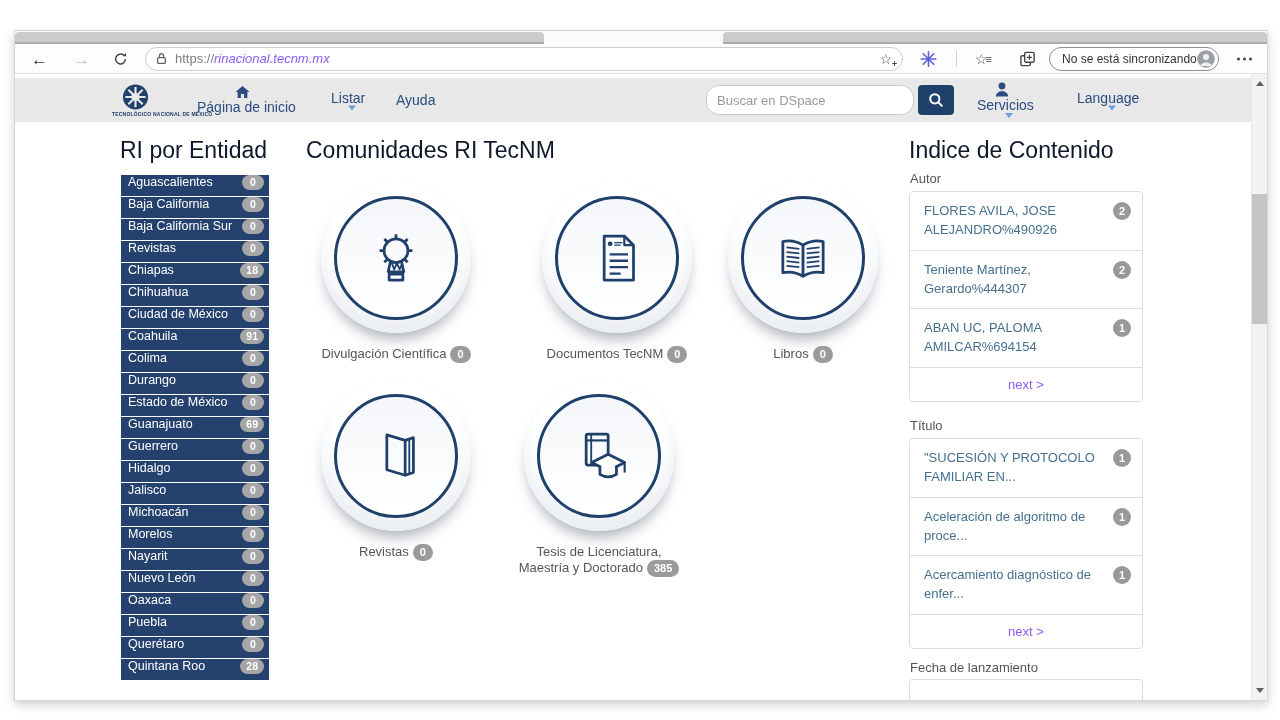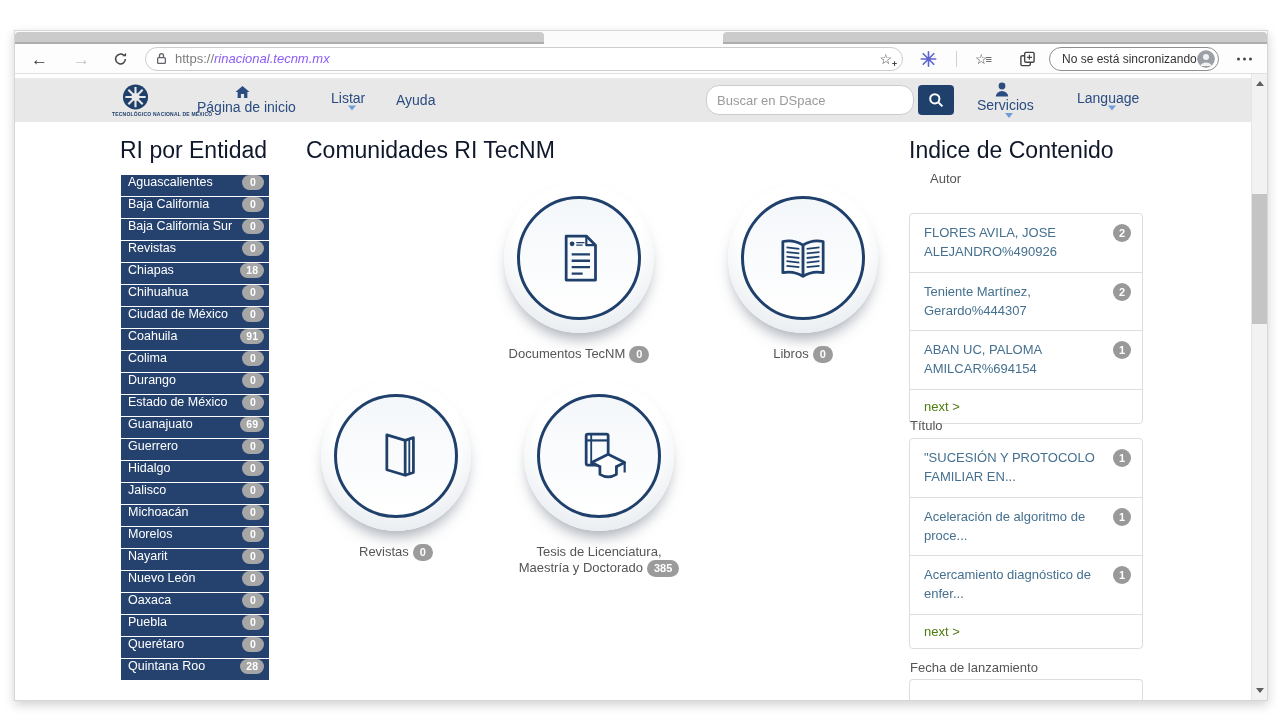--- a/index.html
+++ b/index.html
@@ -74,37 +74,37 @@
   .tile { position:absolute; text-align:center; cursor:pointer; }
   .disc { width:150px; height:150px; border-radius:50%; margin:0 auto;
           background:radial-gradient(circle at 50% 32%, #ffffff 48%, #e9edf1 82%, #d9dee5 100%);
           box-shadow:0 10px 14px -4px rgba(105,115,130,.55); display:flex; align-items:center; justify-content:center; }
   .ring { width:124px; height:124px; border:3px solid #20406c; border-radius:50%;
           background:linear-gradient(#f4f7fa, #ffffff); display:flex; align-items:center; justify-content:center; }
   .tile-label { margin-top:13px; font-size:13px; color:#555; line-height:1.25; }
   .pill { display:inline-block; background:#9b9b9b; color:#fff; border-radius:10px; padding:0 7px;
           font-size:11px; font-weight:bold; height:17px; line-height:17px; vertical-align:middle; margin-left:4px; }
   .t1 { left:291px; top:109px; width:180px; }
-  .t2 { left:474px; top:109px; width:180px; }
+  .t2 { left:512px; top:109px; width:180px; }
   .t3 { left:698px; top:109px; width:180px; }
   .t4 { left:291px; top:307px; width:180px; }
   .t5 { left:484px; top:307px; width:200px; }
   .t5 .tile-label { width:172px; margin-left:auto; margin-right:auto; }
 
   
   .side-card { position:absolute; left:894px; width:234px; background:#fff; border:1px solid #ddd; border-radius:4px; }
   .side-row { position:relative; padding:10px 42px 10px 14px; border-bottom:1px solid #ddd;
               font-size:13px; color:#45708f; line-height:1.45; cursor:pointer; }
   .side-badge { position:absolute; top:10px; right:11px; background:#999; color:#fff; border-radius:50%;
                 min-width:18px; height:18px; line-height:18px; text-align:center; font-size:11px; font-weight:bold; }
-  .side-next { text-align:left; padding:9px 14px; font-size:13px; color:#4d7c0f; cursor:pointer; }
-  .card-autor { top:117px;margin-top:22px; }
+  .side-next { text-align:center; padding:9px 14px; font-size:13px; color:#8b5cf6; cursor:pointer; }
+  .card-autor { top:117px; }
   .card-titulo { top:364px; }
   .card-fecha { top:605px; height:22px; border-bottom:none; border-radius:4px 4px 0 0; }
-  .lab-autor { left:895px; top:97px;margin-left:20px; }
+  .lab-autor { left:895px; top:97px; }
   .lab-titulo { left:895px; top:344px; }
   .lab-fecha { left:895px; top:586px; }
 
   
   .scrollbar { position:absolute; right:0; top:0; bottom:0; width:16px; background:#f2f2f2; border-left:1px solid #e6e6e6; }
   .sb-up, .sb-down { position:absolute; left:4px; width:0; height:0; border-left:4px solid transparent; border-right:4px solid transparent; }
   .sb-up { top:7px; border-bottom:5px solid #5f5f5f; }
   .sb-down { bottom:7px; border-top:5px solid #5f5f5f; }
   .sb-thumb { position:absolute; left:0; top:120px; width:15px; height:130px; background:#c4c4c4; }
 </style>
@@ -330,20 +330,36 @@
           </div>
 
           <div class="state-row">
             <span class="state-name">Quintana Roo</span>
             <span class="state-badge">28</span>
           </div>
         </div>
 
       <div class="h2" style="left:291px; top:63px;">Comunidades RI TecNM</div>
 
+      <div class="tile t1">
+        <div class="disc">
+            <div class="ring">
+          <svg width="66" height="66" viewBox="0 0 72 72">
+            <g fill="none" stroke="#20406c" stroke-width="3" stroke-linejoin="round">
+              <circle cx="36" cy="28" r="13"></circle>
+              <path d="M36 15V10M45.2 18.8l3.5-3.5M49 28h5M45.2 37.2l3.5 3.5M26.8 37.2l-3.5 3.5M23 28h-5M26.8 18.8l-3.5-3.5"></path>
+              <path d="M30 40 27.5 51h17L42 40"></path>
+              <path d="M31.5 41.5l2.5 7 3-7 3 7 3-7" stroke-width="2"></path>
+              <rect x="28.5" y="53.5" width="15" height="6.5"></rect>
+            </g>
+          </svg>
+        </div>
+          </div>
+        <div class="tile-label"><span>Divulgación Científica</span><span class="pill">0</span></div>
+      </div>
 
       <div class="tile t2">
         <div class="disc">
             <div class="ring">
           <svg width="66" height="66" viewBox="0 0 72 72">
             <g fill="none" stroke="#20406c" stroke-width="3" stroke-linejoin="round">
               <path d="M22 12h22l10 10v38H22z"></path>
               <path d="M44 12v10h10" stroke-width="2.4"></path>
               <path d="M28 32h20M28 39h20M28 46h20M28 53h12" stroke-width="2.6"></path>
             </g>

